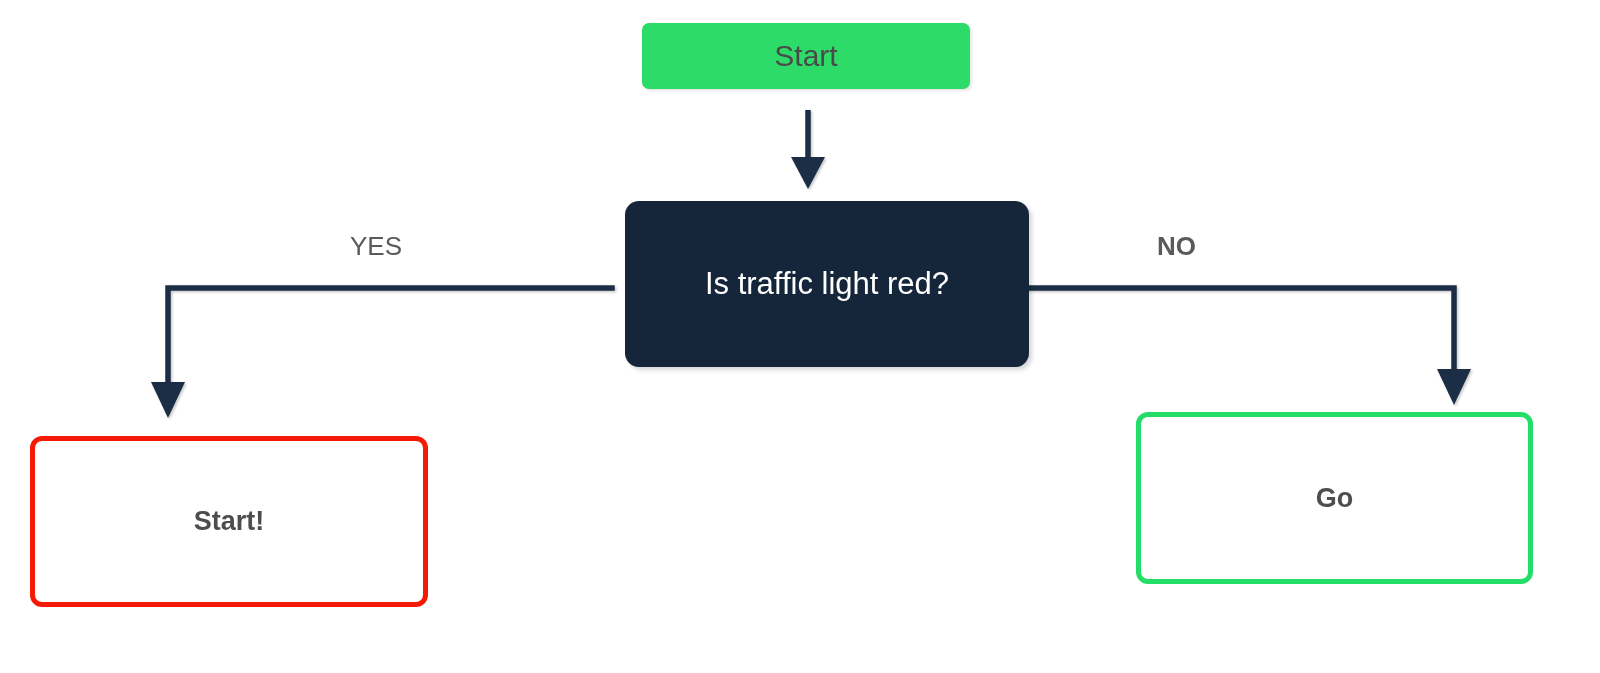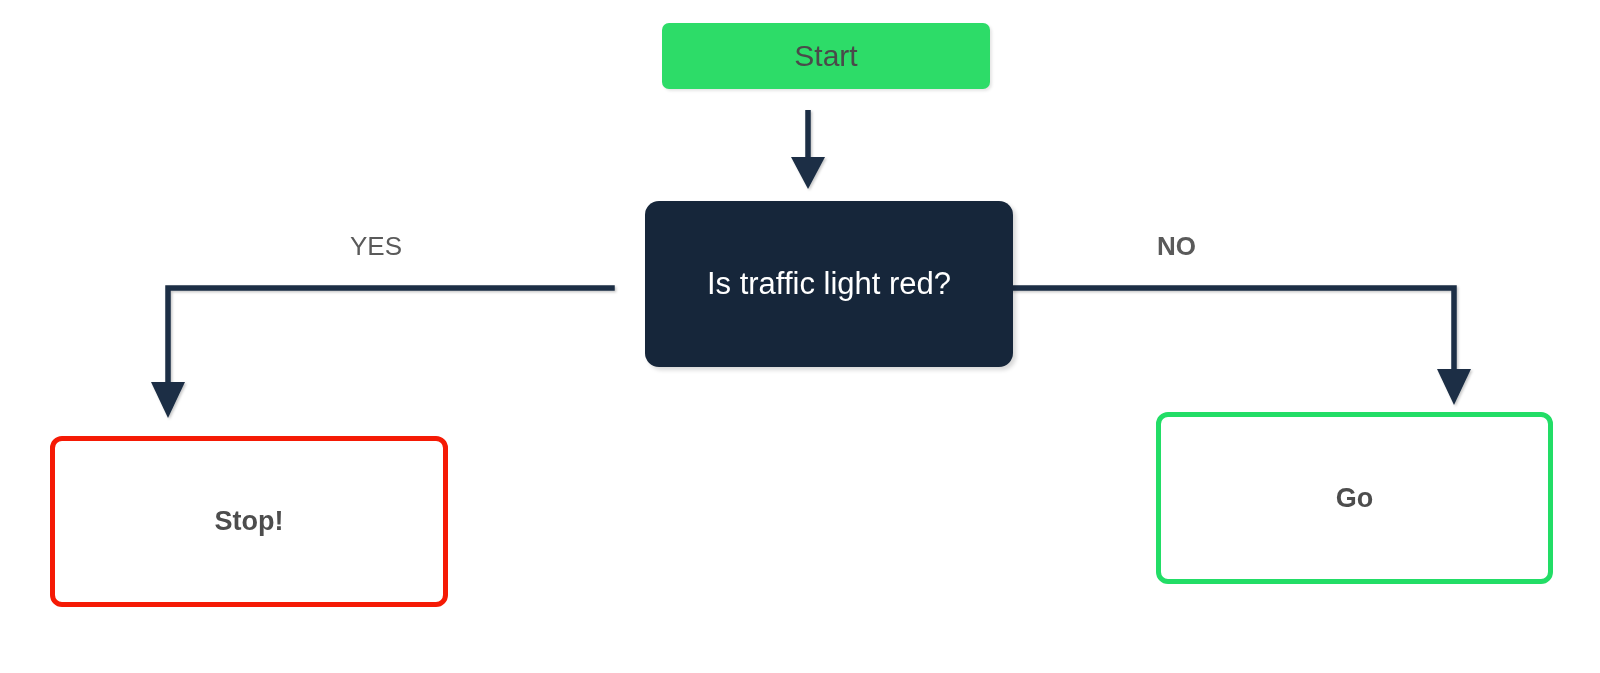--- a/index.html
+++ b/index.html
@@ -28,42 +28,41 @@
   }
 
   .node {
     position: absolute;
     display: flex;
     align-items: center;
     justify-content: center;
     box-sizing: border-box;
     text-align: center;
     line-height: 1.2;
-    margin-left: 20px;
   }
 
   
   .node-start {
     left: 642px;
     top: 23px;
     width: 328px;
     height: 66px;
     background: #2ddc68;
     border-radius: 7px;
     color: #4a4a4a;
     font-size: 30px;
     font-weight: 400;
     box-shadow: 2px 2px 3px rgba(0,0,0,0.10);
   }
 
   
   .node-decision {
     left: 625px;
     top: 201px;
-    width: 368px;
+    width: 404px;
     height: 166px;
     background: #16263a;
     border-radius: 14px;
     color: #ffffff;
     font-size: 31px;
     font-weight: 400;
     box-shadow: 3px 3px 4px rgba(0,0,0,0.16);
   }
 
   
@@ -134,21 +133,21 @@
 
   <div class="node node-start">
     <span>Start</span>
   </div>
 
   <div class="node node-decision">
     <span>Is traffic light red?</span>
   </div>
 
   <div class="node node-stop">
-    <span>Stop!</span>
+    <span>Start!</span>
   </div>
 
   <div class="node node-go">
     <span>Go</span>
   </div>
 
   <div class="edge-label label-yes">YES</div>
 
   <div class="edge-label label-no">NO</div>
 

